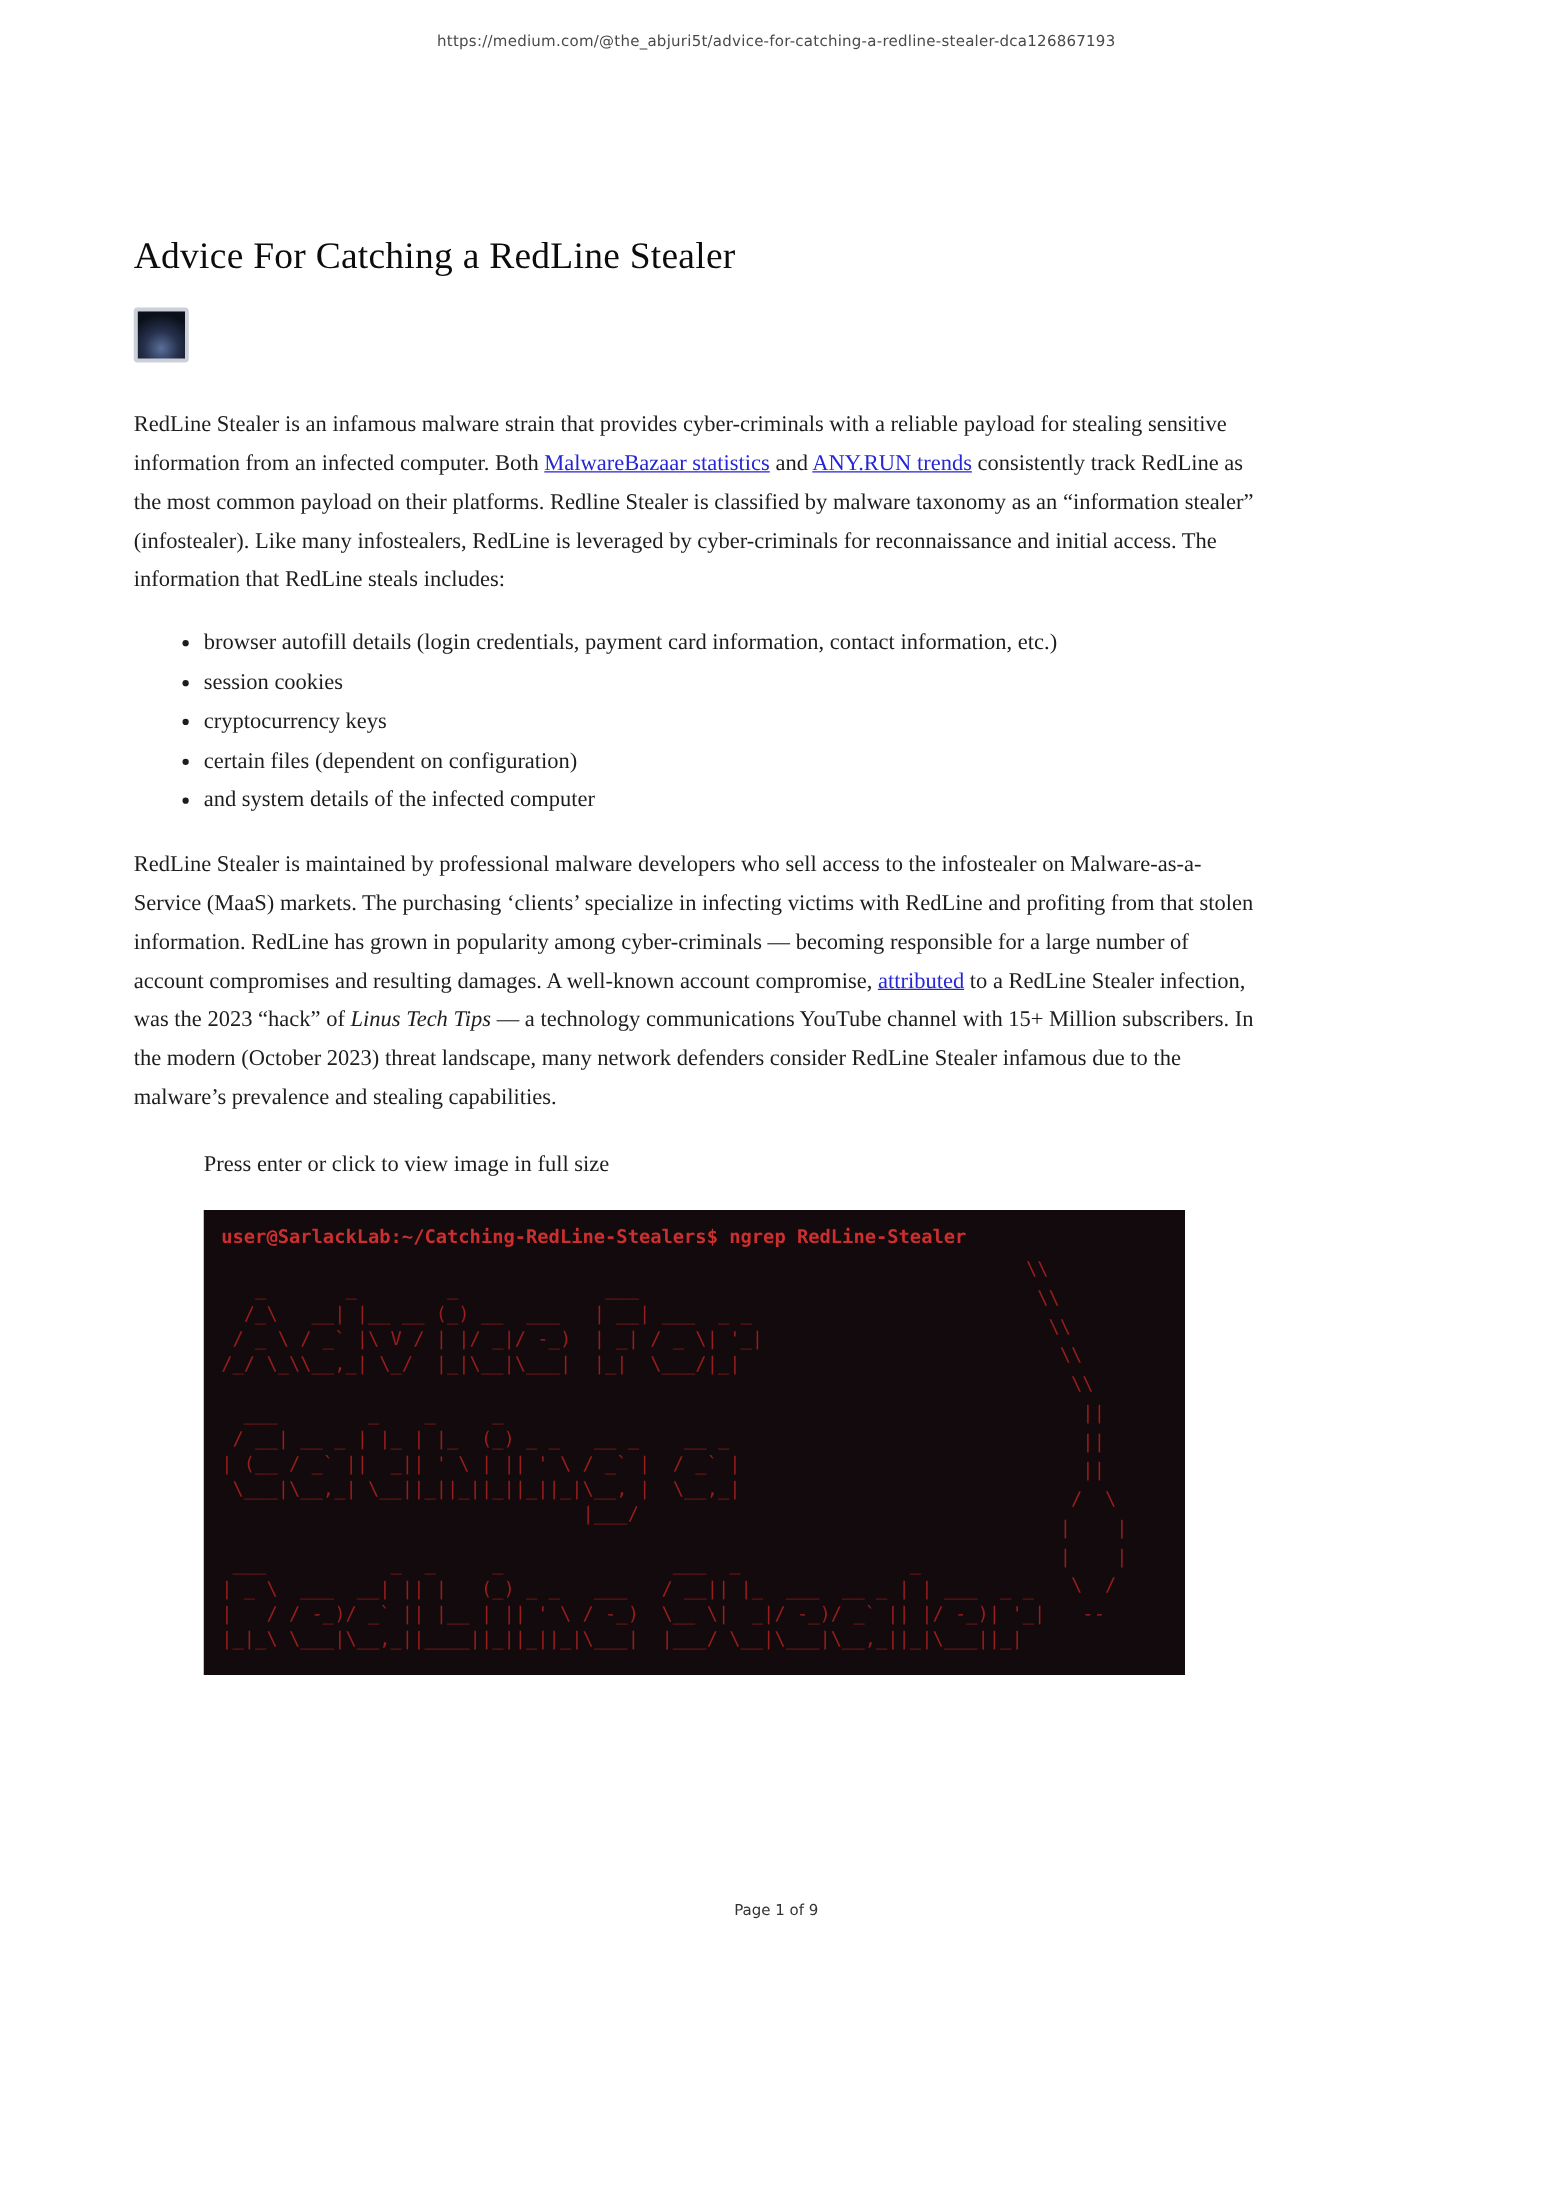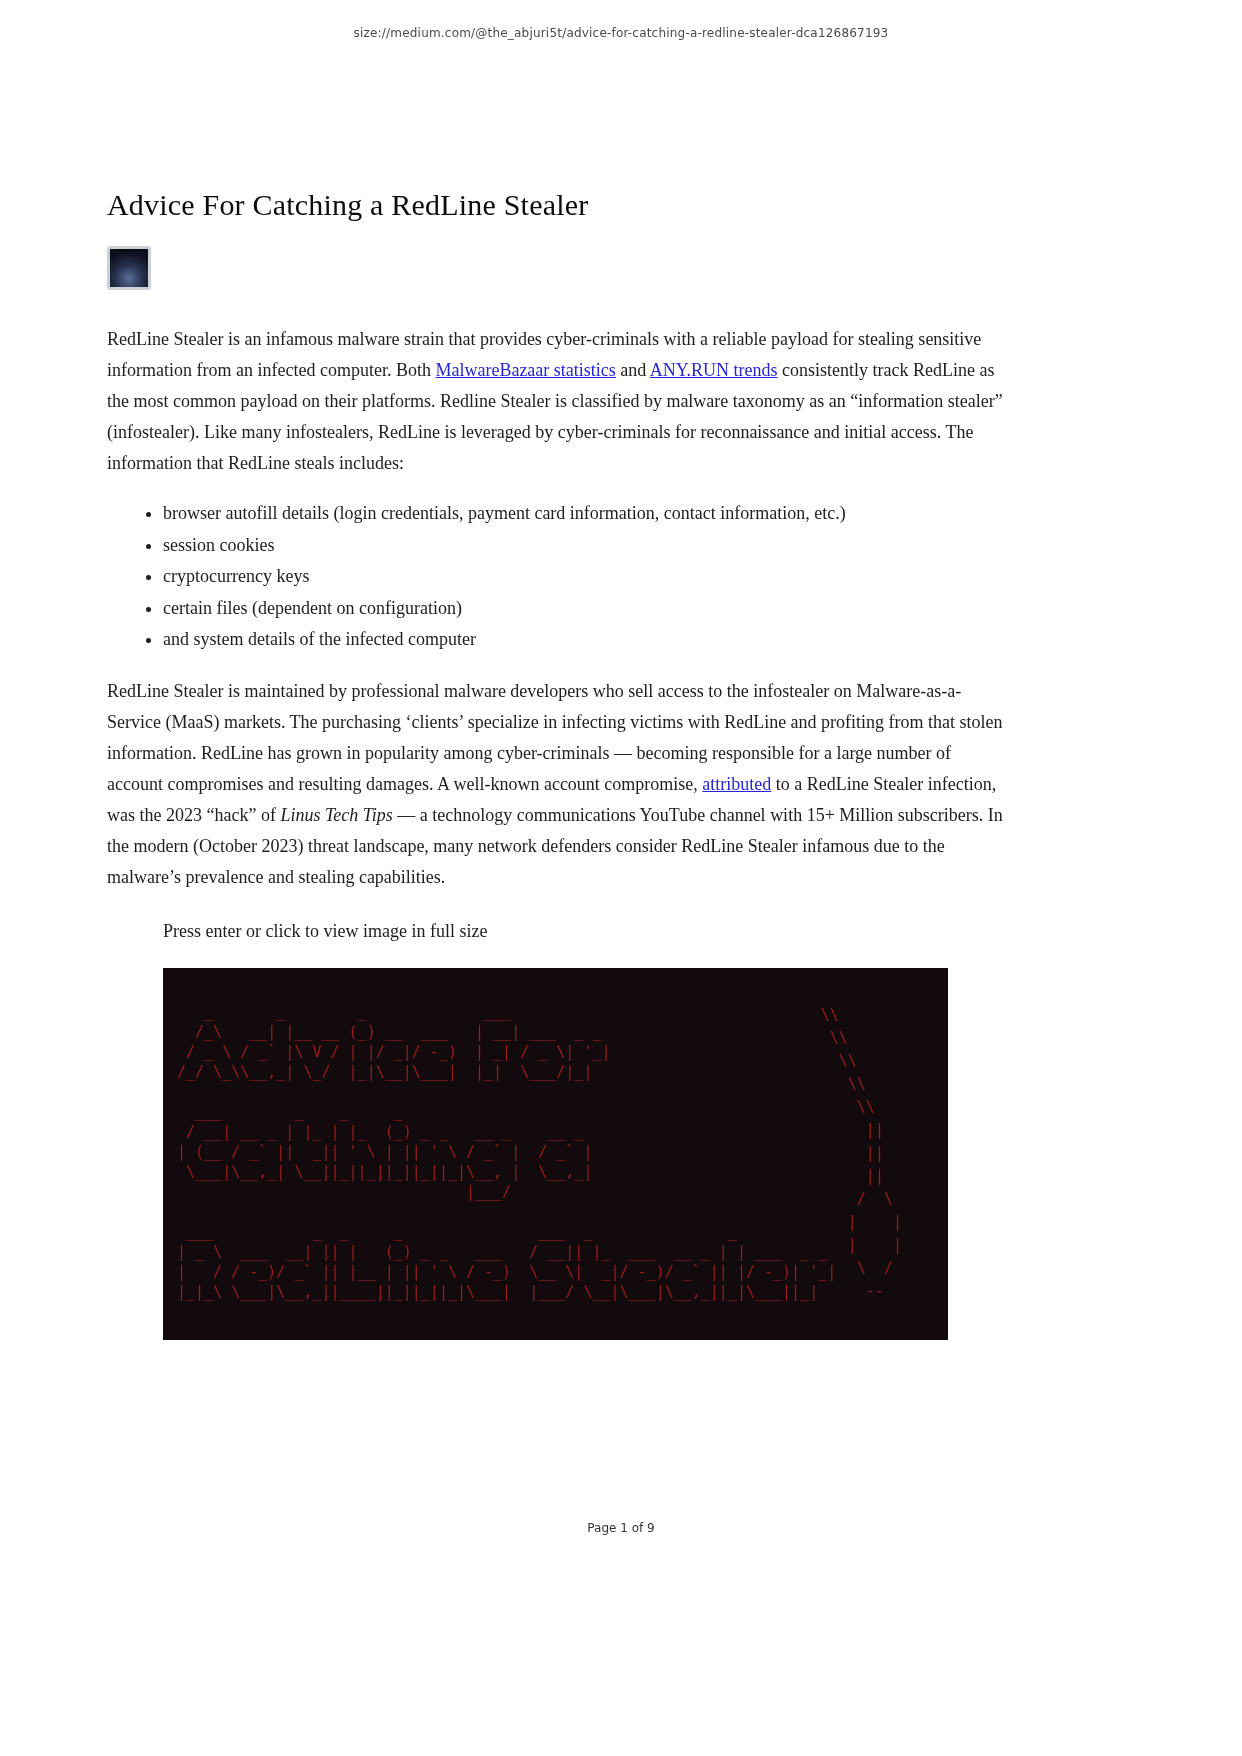--- a/index.html
+++ b/index.html
@@ -66,21 +66,21 @@
     position:absolute; top:1521px; left:0; width:100%;
     text-align:center;
     font-family:"DejaVu Sans","Liberation Sans",sans-serif;
     font-size:12px; color:#333;
   }
 </style>
 </head>
 <body>
 
 <header class="print-header">
-  <div>size://medium.com/@the_abjuri5t/advice-for-catching-a-redline-stealer-dca126867193</div>
+  <div>https://medium.com/@the_abjuri5t/advice-for-catching-a-redline-stealer-dca126867193</div>
 </header>
 
 <main class="content">
 
   <h1 class="title">Advice For Catching a RedLine Stealer</h1>
 
 
 
   <div class="avatar"></div>
 
@@ -92,20 +92,21 @@
     <li>cryptocurrency keys</li>
     <li>certain files (dependent on configuration)</li>
     <li>and system details of the infected computer</li>
   </ul>
 
   <p class="para second"><span>RedLine Stealer is maintained by professional malware developers who sell access to the infostealer on Malware-as-a-Service (MaaS) markets. The purchasing ‘clients’ specialize in infecting victims with RedLine and profiting from that stolen information. RedLine has grown in popularity among cyber-criminals — becoming responsible for a large number of account compromises and resulting damages. A well-known account compromise, </span><a class="lnk">attributed</a><span> to a RedLine Stealer infection, was the 2023 “hack” of </span><em class="worktitle">Linus Tech Tips</em><span> — a technology communications YouTube channel with 15+ Million subscribers. In the modern (October 2023) threat landscape, many network defenders consider RedLine Stealer infamous due to the malware’s prevalence and stealing capabilities.</span></p>
 
   <div class="hint">Press enter or click to view image in full size</div>
 
   <figure class="terminal">
+    <pre class="prompt">user@SarlackLab:~/Catching-RedLine-Stealers$ ngrep RedLine-Stealer</pre>
     <pre class="art">   _       _        _             ___           
   /_\   __| |__ __ (_) __  ___   | __| ___  _ _ 
  / _ \ / _` |\ V / | |/ _|/ -_)  | _| / _ \| '_|
 /_/ \_\\__,_| \_/  |_|\__|\___|  |_|  \___/|_|  
 
   ___        _    _     _                     
  / __| __ _ | |_ | |_  (_) _ _   __ _    __ _ 
 | (__ / _` ||  _|| ' \ | || ' \ / _` |  / _` |
  \___|\__,_| \__||_||_||_||_||_|\__, |  \__,_|
                                 |___/ 

